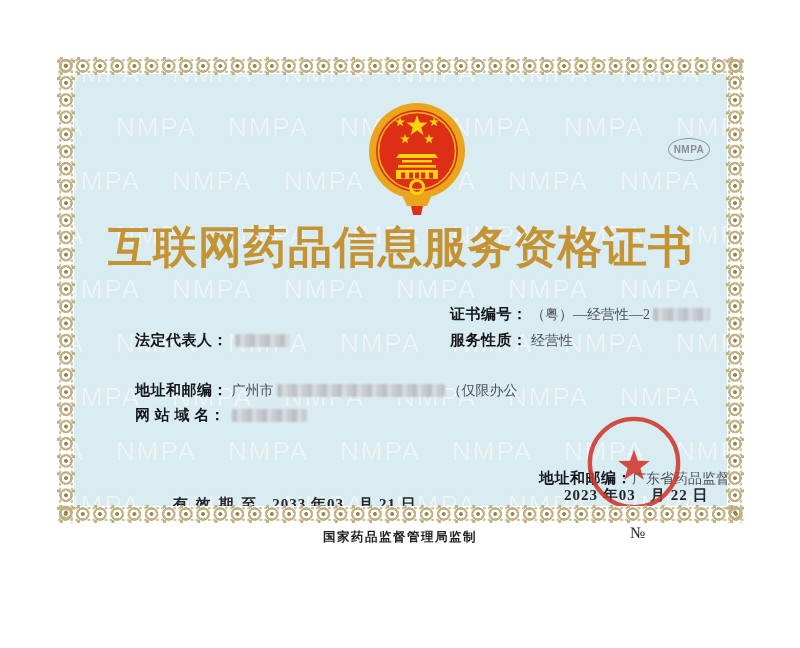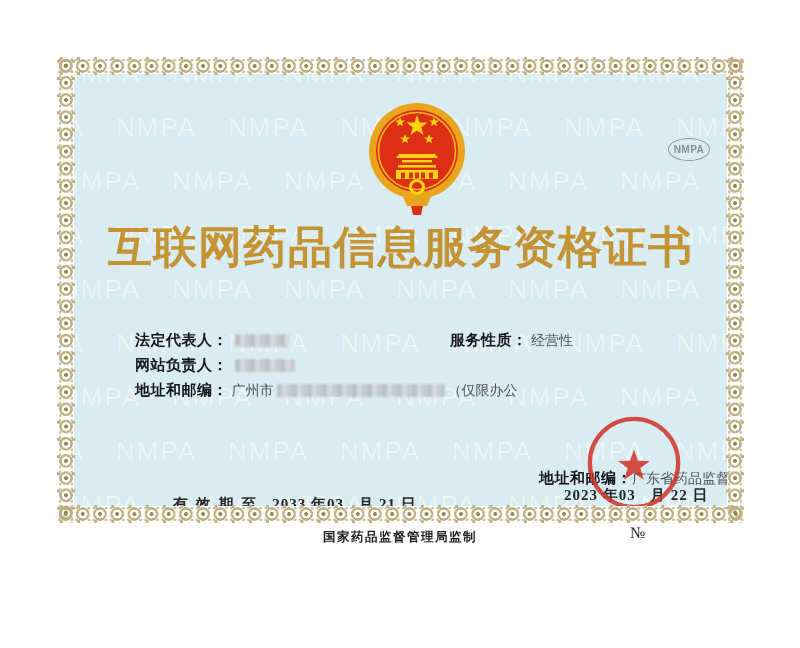--- a/index.html
+++ b/index.html
@@ -183,29 +183,33 @@
       <div class="nmpa-logo">
         <span>NMPA</span>
       </div>
 
       <h1 class="title">互联网药品信息服务资格证书</h1>
 
       <div class="frow r2 col-l">
         <span class="flabel">法定代表人：</span>
         <span class="redact w55"></span>
       </div>
-      <div class="frow r3 col-l">
-        <span class="flabel">网站负责人：</span>
-        <span class="redact w60"></span>
-      </div>
       <div class="frow r4 col-l">
         <span class="flabel">地址和邮编：</span>
         <span class="fvalue">广州市</span><span class="redact w168"></span><span class="fvalue">（仅限办公</span>
       </div>
-
+      <div class="frow r5 col-l">
+        <span class="flabel">网 站 域 名：</span>
+        <span class="redact w75"></span>
+      </div>
+
+      <div class="frow r1 col-r">
+        <span class="flabel">证书编号：</span>
+        <span class="fvalue">（粤）—经营性—2</span><span class="redact w57"></span>
+      </div>
       <div class="frow r2 col-r">
         <span class="flabel">服务性质：</span>
         <span class="fvalue">经营性</span>
       </div>
 
       <div class="issuer-line">
         <span class="flabel">地址和邮编：</span><span class="fvalue">广东省药品监督管理局</span>
       </div>
       <div class="issue-date">2023 年03   月 22 日</div>
       <div class="valid-line">

